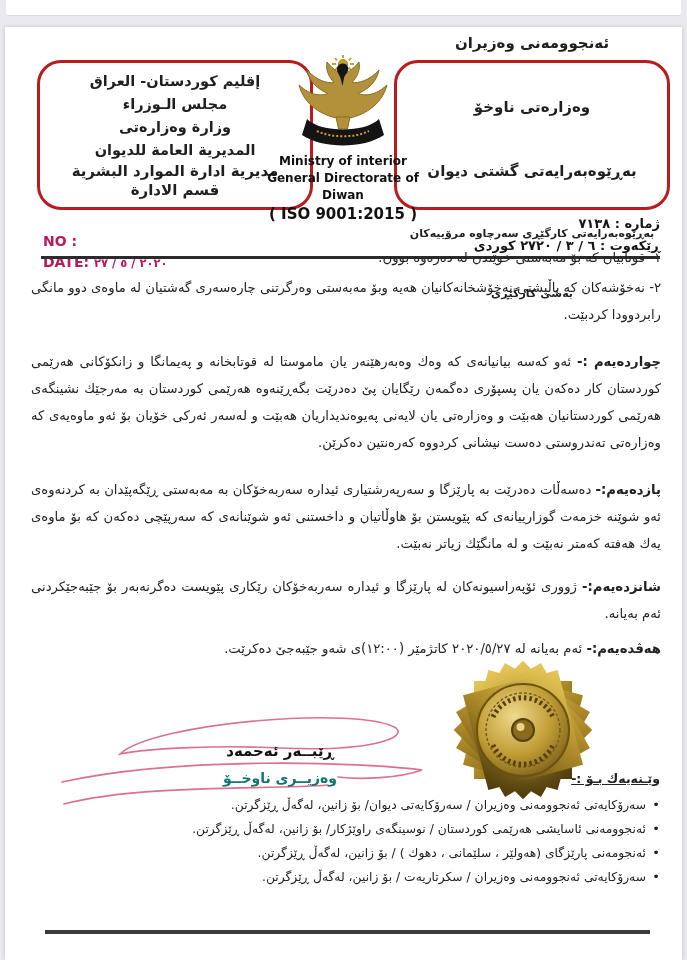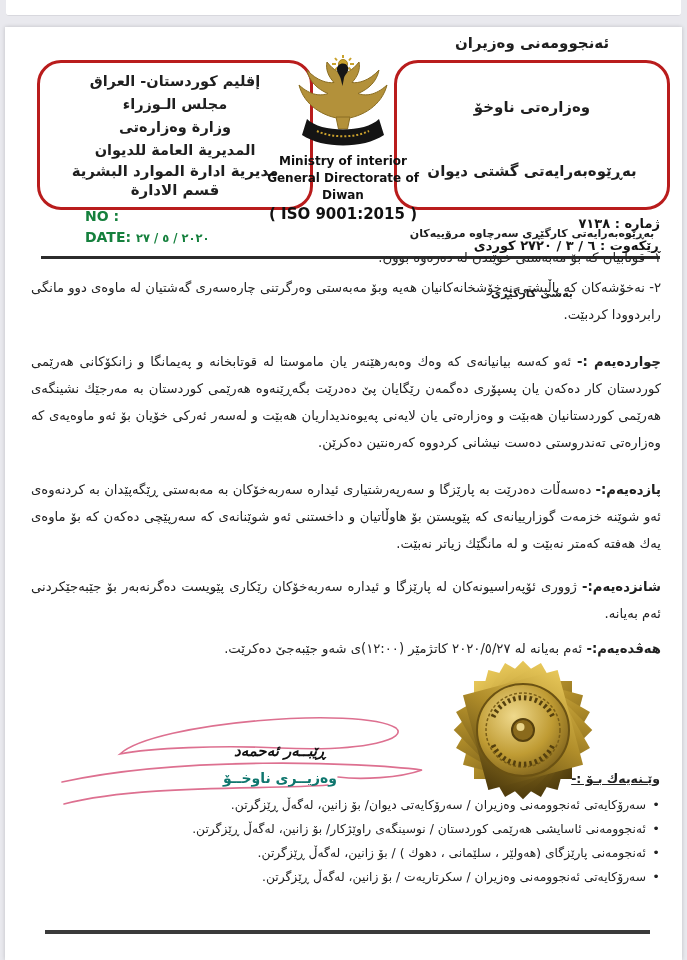--- a/index.html
+++ b/index.html
@@ -30,42 +30,42 @@
   .hdr-line.small{font-size:11px;line-height:19px;}
   .hdr-box.left .hdr-line{font-size:14.5px;}
   .hdr-box.left .hdr-line.small{font-size:15px;}
   .emblem-col{
     position:absolute;top:28px;left:258px;width:160px;text-align:center;color:#111;
   }
   .emblem-col svg{display:block;margin:0 auto;}
   .min-line{font-weight:bold;font-size:12px;line-height:17px;}
   .iso-line{font-weight:bold;font-size:15px;line-height:21px;}
   
-  .meta-left{position:absolute;top:179px;left:38px;color:#15803d;margin-left:42px;}
+  .meta-left{position:absolute;top:204px;left:38px;color:#be185d;}
   .meta-left .row{font-weight:bold;font-size:14px;line-height:21px;}
   .meta-left .num{font-size:11.5px;letter-spacing:1px;}
   .meta-right{position:absolute;top:186px;right:22px;direction:rtl;text-align:right;color:#151515;}
   .meta-right .row{font-weight:bold;font-size:13px;line-height:22px;}
   .hdr-rule{position:absolute;top:229px;left:36px;right:22px;height:3px;background:#2b2b2b;}
   
   .body-text{
     position:absolute;top:217px;left:26px;right:21px;
     direction:rtl;text-align:justify;color:#222;
     font-size:13.2px;line-height:27px;
   }
   .body-text p{margin:0 0 3px 0;}
   .body-text p.clause{margin-top:20px;}
   .body-text p.gap16{margin-top:16px;}
   .body-text p.gap14{margin-top:8px;}
   .lead{font-weight:bold;}
   
   .sig-wrap{position:absolute;top:655px;left:55px;width:380px;height:150px;}
   .sig-ink{position:absolute;top:0;left:0;}
   .sig-name{position:absolute;top:60px;left:120px;width:200px;text-align:center;
-    direction:rtl;font-weight:bold;font-size:15px;color:#111;font-style:italic;}
+    direction:rtl;font-weight:bold;font-size:15px;color:#111;}
   .sig-title{position:absolute;top:88px;left:120px;width:200px;text-align:center;
     direction:rtl;font-weight:bold;font-size:14px;color:#0f766e;}
   
   .seal{position:absolute;top:628px;left:443px;}
   
   .cc{position:absolute;top:744px;left:30px;right:22px;direction:rtl;text-align:right;color:#222;}
   .cc-heading{font-weight:bold;font-size:12.5px;text-decoration:underline;margin-bottom:7px;letter-spacing:1px;}
   .cc-item{font-size:12.3px;line-height:24px;padding-right:14px;position:relative;}
   .cc-item .dot{position:absolute;right:0;top:0;font-size:13px;}
   .footer-rule{position:absolute;top:903px;left:40px;right:32px;height:4px;background:#3a3a3a;}

